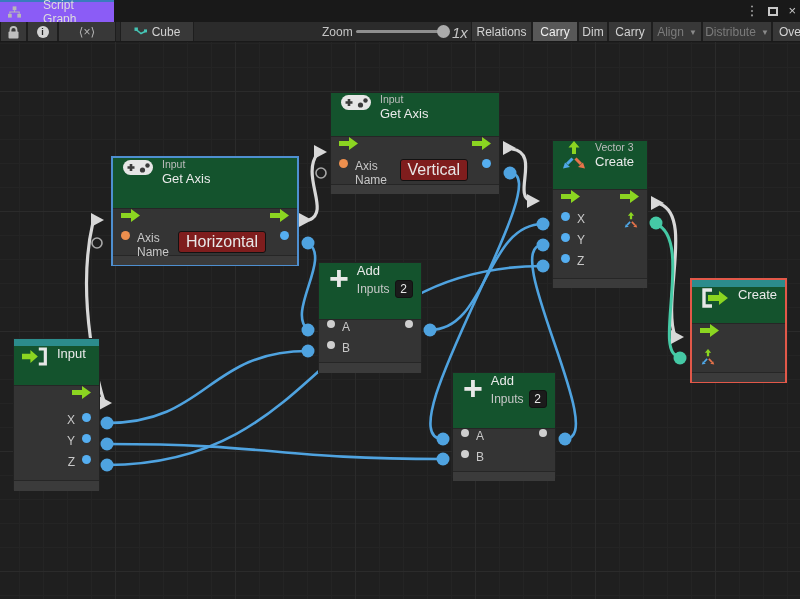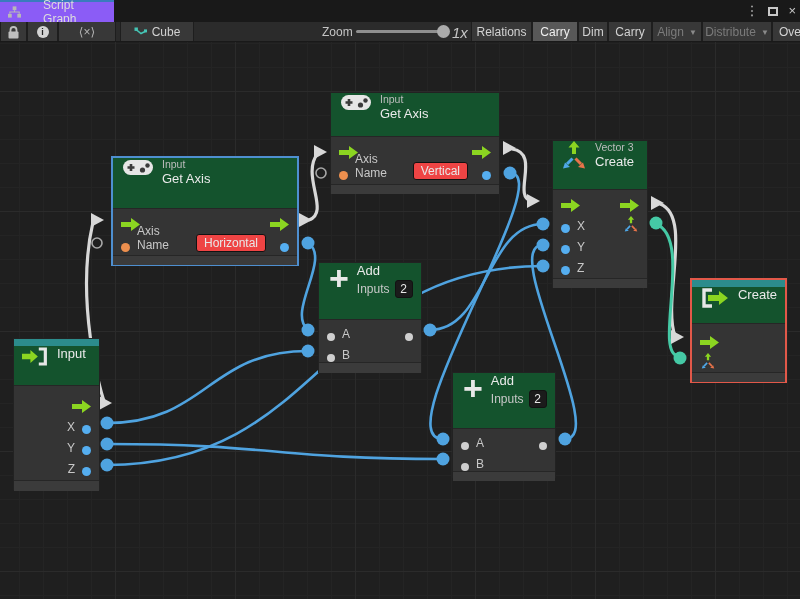--- a/index.html
+++ b/index.html
@@ -52,26 +52,26 @@
   .node { position:absolute; z-index:2; background:#343434; border:1px solid #222222;
           color:#C8C8C8; font-size:12px; }
   .node.selected { box-shadow:0 0 0 1px #4E8FD0; border-color:#4E8FD0; }
   .node.red { border:2px solid #E25849; }
   .strip { height:7px; background:#2C8C8C; }
   .hdr { background:#14532d; border-bottom:1px solid #262626; display:flex; align-items:flex-start;
          gap:9px; padding:0 10px; }
   .hdr .cat { font-size:10.5px; color:#BDBDBD; line-height:13px; }
   .hdr .ttl { font-size:13px; color:#EAEAEA; line-height:16px; }
   .ftr { background:#3B3B3B; border-top:1px solid #262626; }
-  .row { display:flex; align-items:flex-end; gap:7px; padding:0 8px; }
+  .row { display:flex; align-items:flex-start; gap:7px; padding:0 8px; }
   .dot { width:9px; height:9px; border-radius:50%; flex:0 0 auto; }
   .dot.blue { background:#55AEF0; } .dot.orange { background:#ED8F4E; } .dot.gray { background:#CFCFCF; }
   .dot.sm { width:8px; height:8px; }
-  .valuebox { background:#ef4444; border:1px solid #121212; border-radius:3px; padding:1px 7px;
-              color:#E8E8E8; font-size:12px; }
+  .valuebox { background:#7f1d1d; border:1px solid #121212; border-radius:3px; padding:1px 7px;
+              color:#E8E8E8; font-size:16px; }
   .spacer { flex:1; }
   .countbox { background:#1B1B1B; border:1px solid #121212; border-radius:3px; width:18px; height:18px;
               display:flex; align-items:center; justify-content:center; color:#E8E8E8; }
   .plus-icon { font-size:34px; line-height:30px; color:#E8E8E8; font-weight:bold; }
 </style>
 </head>
 <body>
 
 <div class="screen">
 

